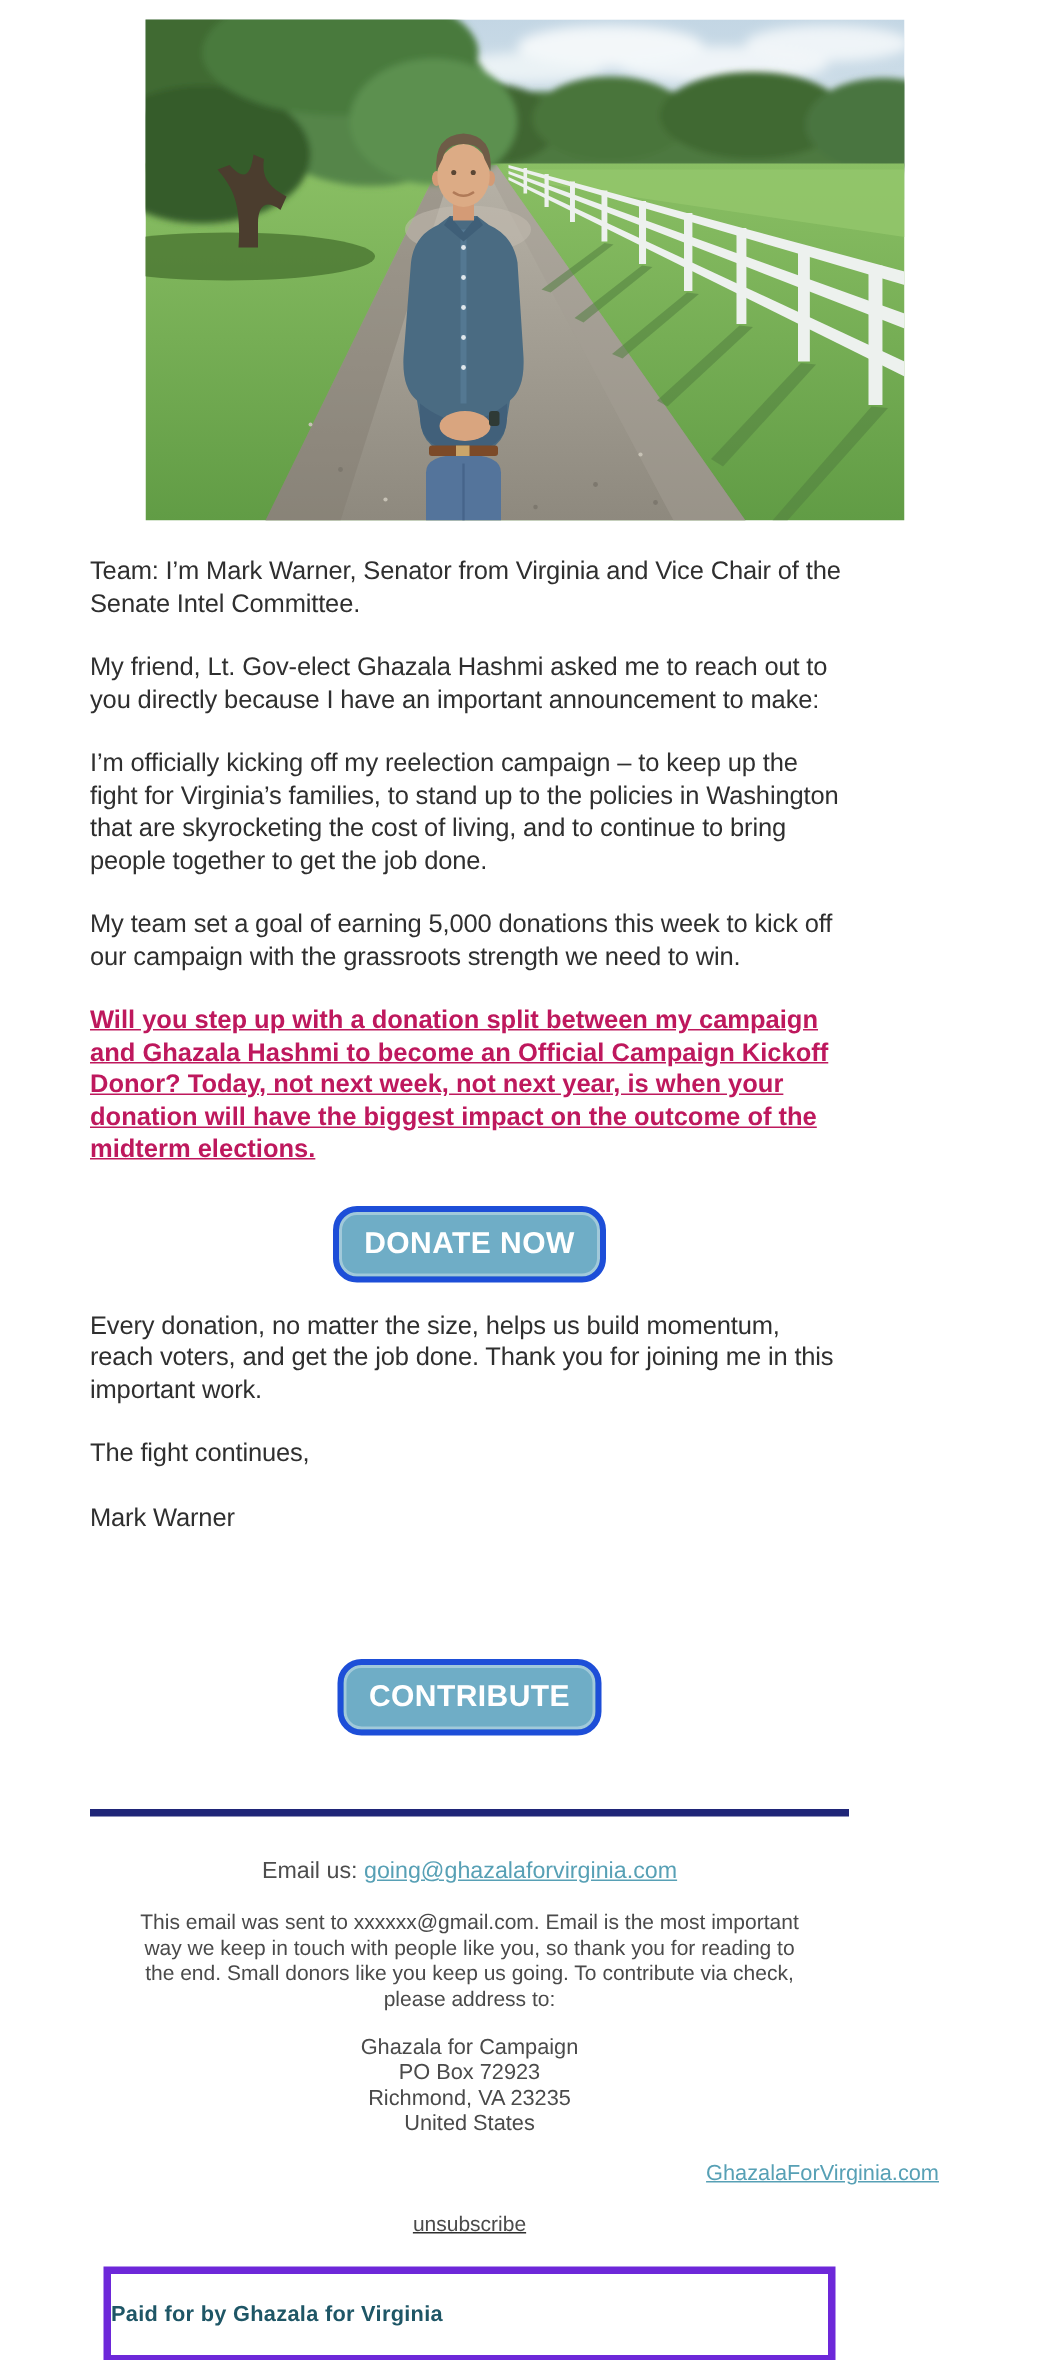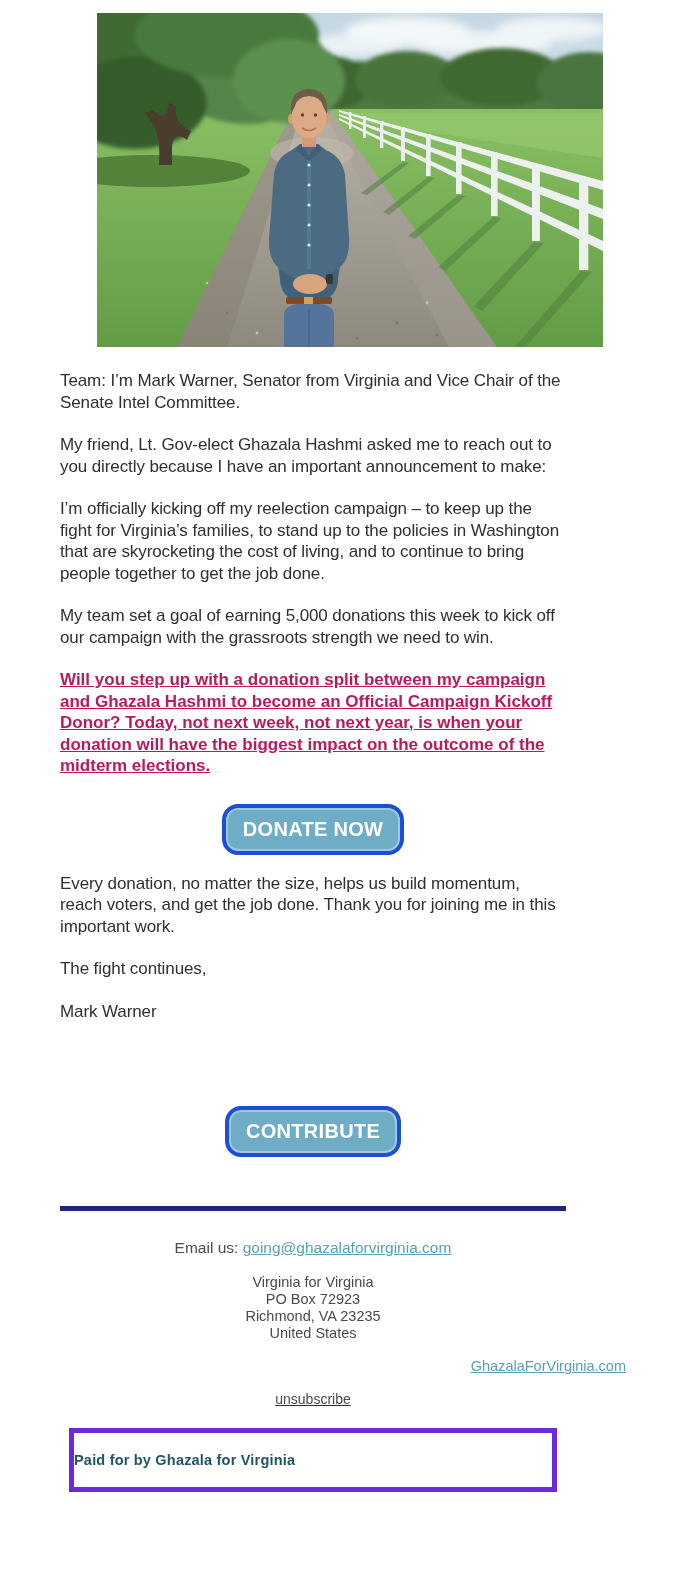--- a/index.html
+++ b/index.html
@@ -195,23 +195,24 @@
   <p class="body-para">Mark Warner</p>
 
   <div class="btn-row second">
     <a href="#" class="cta">CONTRIBUTE</a>
   </div>
 
   <hr class="divider">
 
   <p class="email-us"><span>Email us: </span><a href="#">going@ghazalaforvirginia.com</a></p>
 
+  <p class="fine">This email was sent to xxxxxx@gmail.com. Email is the most important way we keep in touch with people like you, so thank you for reading to the end. Small donors like you keep us going. To contribute via check, please address to:</p>
 
   <div class="address">
-    <p>Virginia for Virginia</p>
+    <p>Ghazala for Campaign</p>
     <p>PO Box 72923</p>
     <p>Richmond, VA 23235</p>
     <p>United States</p>
   </div>
 
   <p class="site"><a href="#">GhazalaForVirginia.com</a></p>
 
   <p class="unsub"><a href="#">unsubscribe</a></p>
 
   <div class="paid-box">

